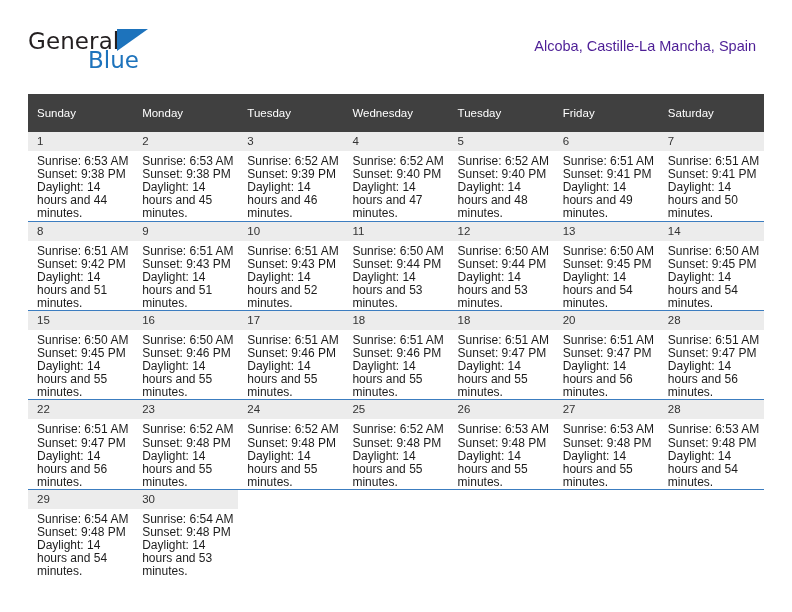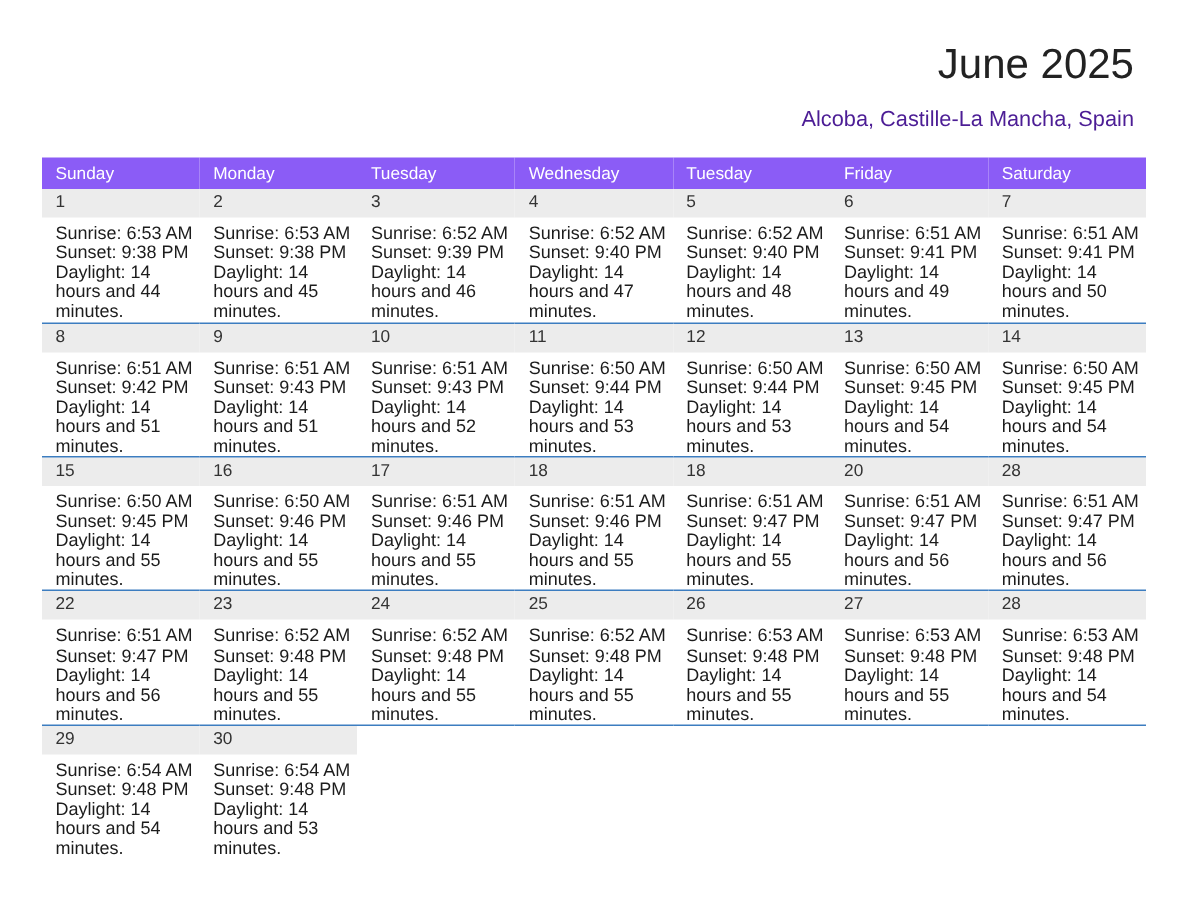--- a/index.html
+++ b/index.html
@@ -87,27 +87,27 @@
   }
 
   
   .calendar {
     margin: 16px 28px 0 28px;
     width: 736px;
     border-collapse: collapse;
     table-layout: fixed;
   }
   .calendar th {
-    background: #8b5cf6;
+    background: #404040;
     color: #ffffff;
     font-size: 11.5px;
     font-weight: 400;
     text-align: left;
     padding: 4px 0 4px 9px;
-    height: 21px;
+    height: 38px;
     box-sizing: border-box;
     border: none;
   }
   .calendar td {
     vertical-align: top;
     padding: 0;
     border: none;
     border-top: 1px solid #3c7dc0;
     width: 105.14px;
     height: 89px;
@@ -141,23 +141,27 @@
     white-space: normal;
   }
 </style>
 </head>
 <body>
 
 <div class="page">
 
   <div class="header">
 
+    <div class="logo">
+      <span class="logo-general">General</span>
+      <span class="logo-triangle"></span>
+      <span class="logo-blue">Blue</span>
+    </div>
 
     <div class="title-block">
-      <div class="cal-title">June 2025</div>
       <div class="cal-subtitle">Alcoba, Castille-La Mancha, Spain</div>
     </div>
 
   </div>
 
   <table class="calendar">
     <thead>
       <tr id="weekday-row">
           <th>Sunday</th>
           <th>Monday</th>

